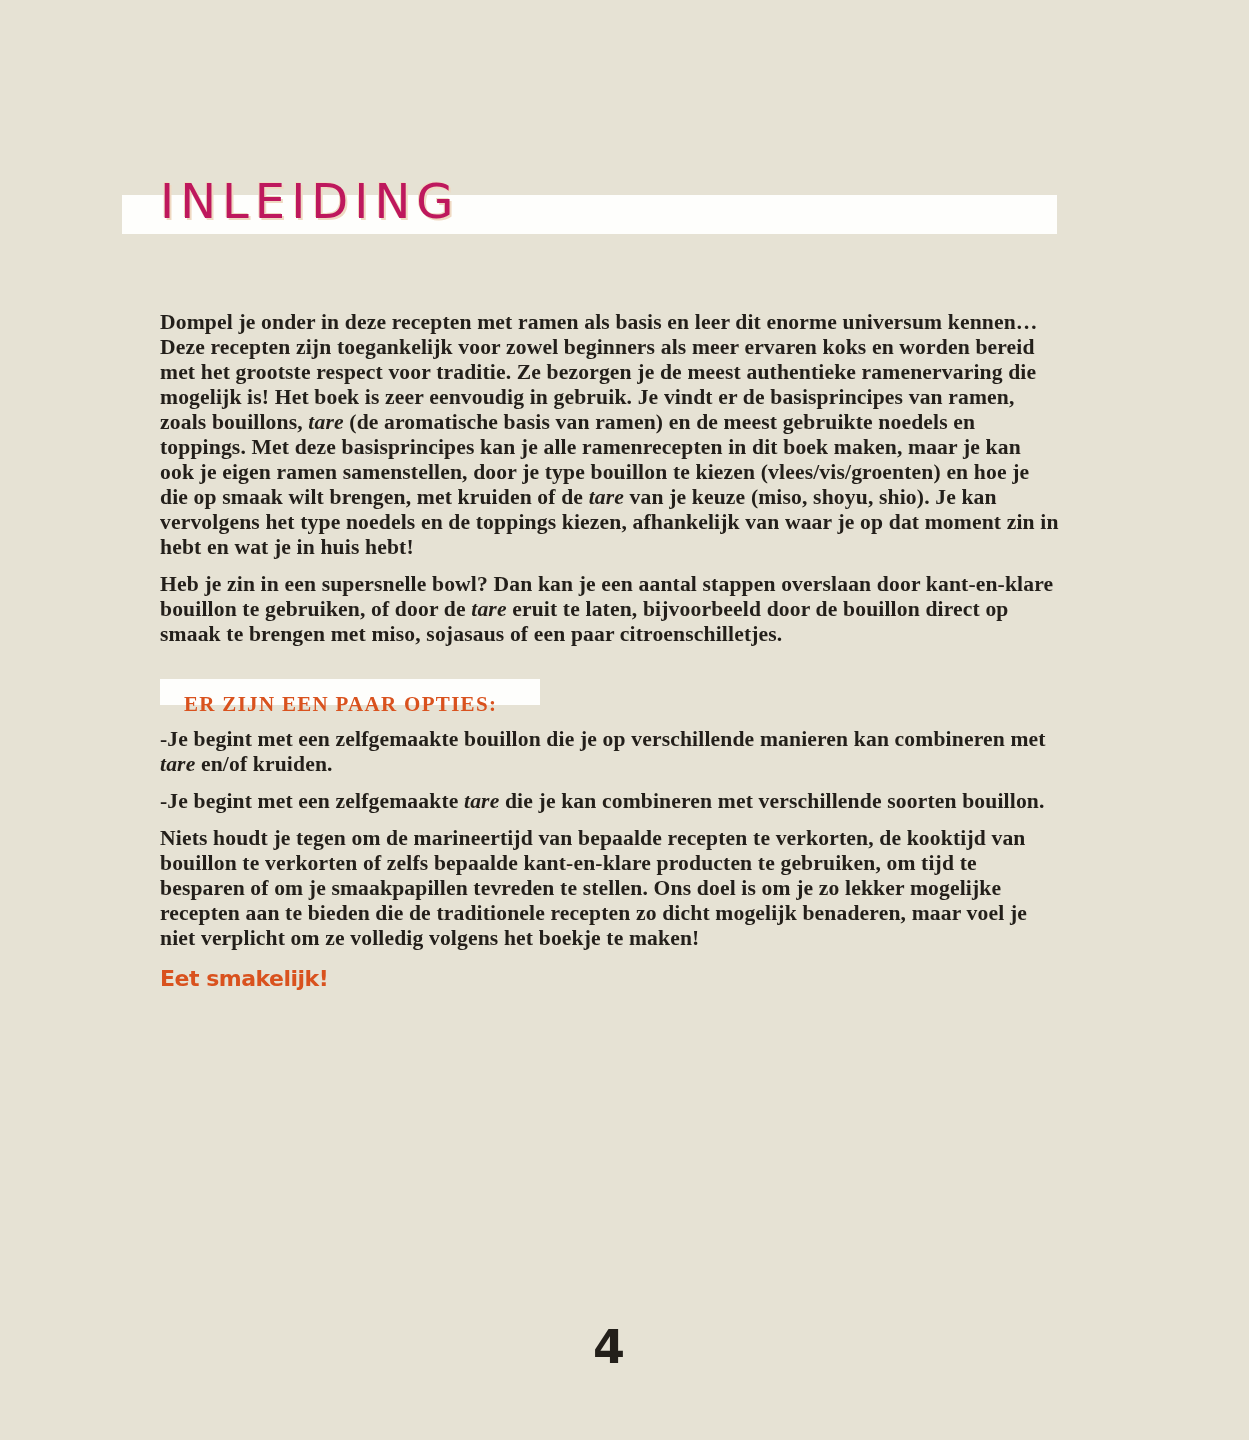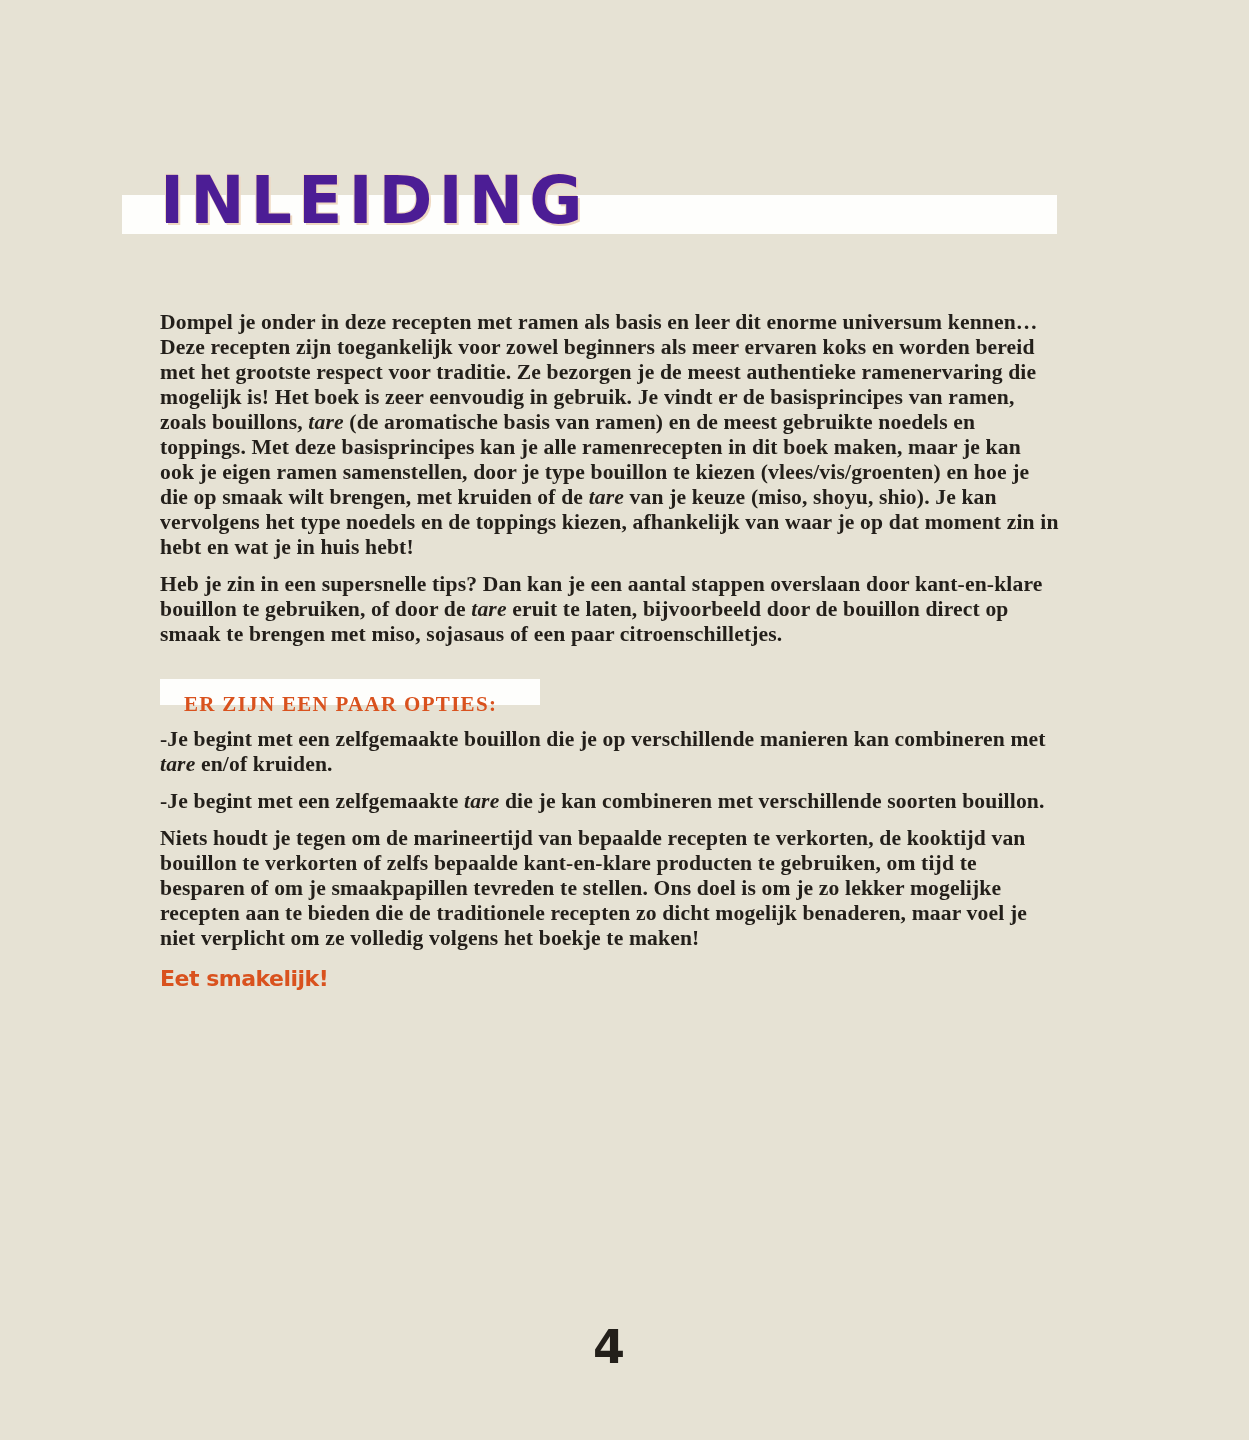--- a/index.html
+++ b/index.html
@@ -12,22 +12,22 @@
       color: #231f1a;
     }
     .title-bar {
       position: absolute; left: 122px; top: 195px;
       width: 935px; height: 39px;
       background: #fefefc;
     }
     .title {
       position: absolute; left: 160px; top: 170px;
       font-family: "DejaVu Sans", "Liberation Sans", sans-serif;
-      font-weight: bold; font-size: 65px; letter-spacing: 6px;
-      color: #4c1d95;
+      font-weight: normal; font-size: 48px; letter-spacing: 6px;
+      color: #be185d;
       text-shadow: 2px 2px 0 #efd9c2, -1px -1px 0 #efd9c2;
       line-height: 62px;
     }
     .content {
       position: absolute; left: 160px; top: 310px; width: 900px;
     }
     .content p {
       margin: 0 0 12px 0;
       font-family: Liberation Serif, serif;
       font-weight: bold;
@@ -65,21 +65,21 @@
 <body>
 
 <div class="title-bar"></div>
 <h1 class="title" style="margin:0;">INLEIDING</h1>
 
 <div class="content">
   <p>
     <span>Dompel je onder in deze recepten met ramen als basis en leer dit enorme universum kennen… Deze recepten zijn toegankelijk voor zowel beginners als meer ervaren koks en worden bereid met het grootste respect voor traditie. Ze bezorgen je de meest authentieke ramenervaring die mogelijk is! Het boek is zeer eenvoudig in gebruik. Je vindt er de basisprincipes van ramen, zoals bouillons, </span><em>tare</em><span> (de aromatische basis van ramen) en de meest gebruikte noedels en toppings. Met deze basisprincipes kan je alle ramenrecepten in dit boek maken, maar je kan ook je eigen ramen samenstellen, door je type bouillon te kiezen (vlees/vis/groenten) en hoe je die op smaak wilt brengen, met kruiden of de </span><em>tare</em><span> van je keuze (miso, shoyu, shio). Je kan vervolgens het type noedels en de toppings kiezen, afhankelijk van waar je op dat moment zin in hebt en wat je in huis hebt!</span>
   </p>
   <p>
-    <span>Heb je zin in een supersnelle tips? Dan kan je een aantal stappen overslaan door kant-en-klare bouillon te gebruiken, of door de </span><em>tare</em><span> eruit te laten, bijvoorbeeld door de bouillon direct op smaak te brengen met miso, sojasaus of een paar citroenschilletjes.</span>
+    <span>Heb je zin in een supersnelle bowl? Dan kan je een aantal stappen overslaan door kant-en-klare bouillon te gebruiken, of door de </span><em>tare</em><span> eruit te laten, bijvoorbeeld door de bouillon direct op smaak te brengen met miso, sojasaus of een paar citroenschilletjes.</span>
   </p>
 
   <div class="subhead-wrap">
     <div class="subhead-bar"></div>
     <div class="subhead">ER ZIJN EEN PAAR OPTIES:</div>
   </div>
 
   <p>
     <span>-Je begint met een zelfgemaakte bouillon die je op verschillende manieren kan combineren met </span><em>tare</em><span> en/of kruiden.</span>
   </p>

